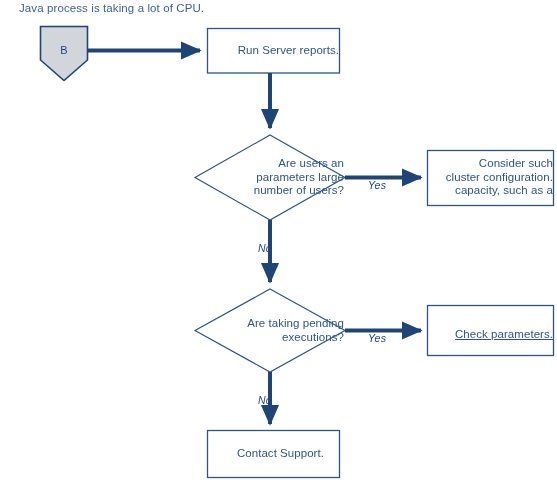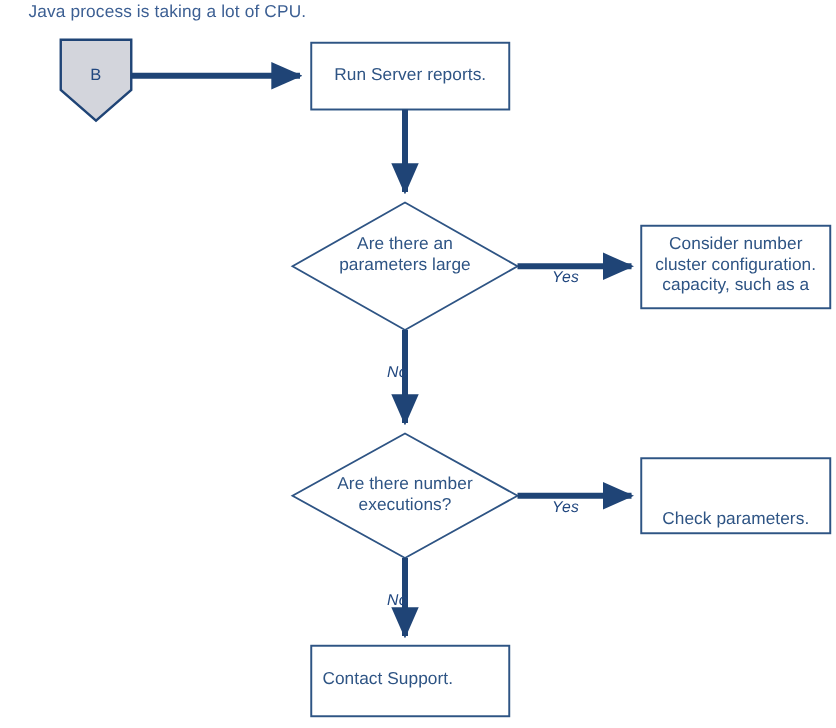--- a/index.html
+++ b/index.html
@@ -35,21 +35,21 @@
     white-space: nowrap;
     padding-left: 20px;
   }
 
   
   .node-label {
     position: absolute;
     color: #2e5484;
     font-size: 11.5px;
     line-height: 13.6px;
-    text-align: center;
+    text-align: right;
     letter-spacing: 0.05px;
     pointer-events: none;
   }
 
   .connector-label {
     position: absolute;
     color: #21477f;
     font-size: 10.5px;
     font-style: italic;
     letter-spacing: 0.2px;
@@ -107,36 +107,37 @@
 
     <line x1="270" y1="372" x2="270" y2="424" stroke="#1f4476" stroke-width="4" marker-end="url(#arrowhead)"></line>
 
   </svg>
 
   <div class="pentagon-label" style="left:40px; top:44px; width:48px;">B</div>
 
   <div class="node-label" style="left:208px; top:44px; width:131px;">Run Server reports.</div>
 
   <div class="node-label" style="left:196px; top:157px; width:148px;">
-    <div>Are there an</div>
+    <div>Are users an</div>
     <div>parameters large</div>
+    <div>number of users?</div>
   </div>
 
   <div class="node-label" style="left:428px; top:157px; width:125px;">
-    <div>Consider number</div>
+    <div>Consider such</div>
     <div>cluster configuration.</div>
     <div>capacity, such as a</div>
   </div>
 
   <div class="node-label" style="left:196px; top:317px; width:148px;">
-    <div>Are there number</div>
+    <div>Are taking pending</div>
     <div>executions?</div>
   </div>
 
-  <div class="node-label" style="left:428px; top:340px; width:125px;">Check parameters.</div>
+  <div class="node-label" style="left:428px; top:328px; width:125px;text-decoration:underline;">Check parameters.</div>
 
   <div class="node-label" style="left:193px; top:447px; width:131px;">Contact Support.</div>
 
   <div class="connector-label" style="left:368px; top:165px;">Yes</div>
 
   <div class="connector-label" style="left:258px; top:228px;">No</div>
 
   <div class="connector-label" style="left:368px; top:318px;">Yes</div>
 
   <div class="connector-label" style="left:258px; top:380px;">No</div>

